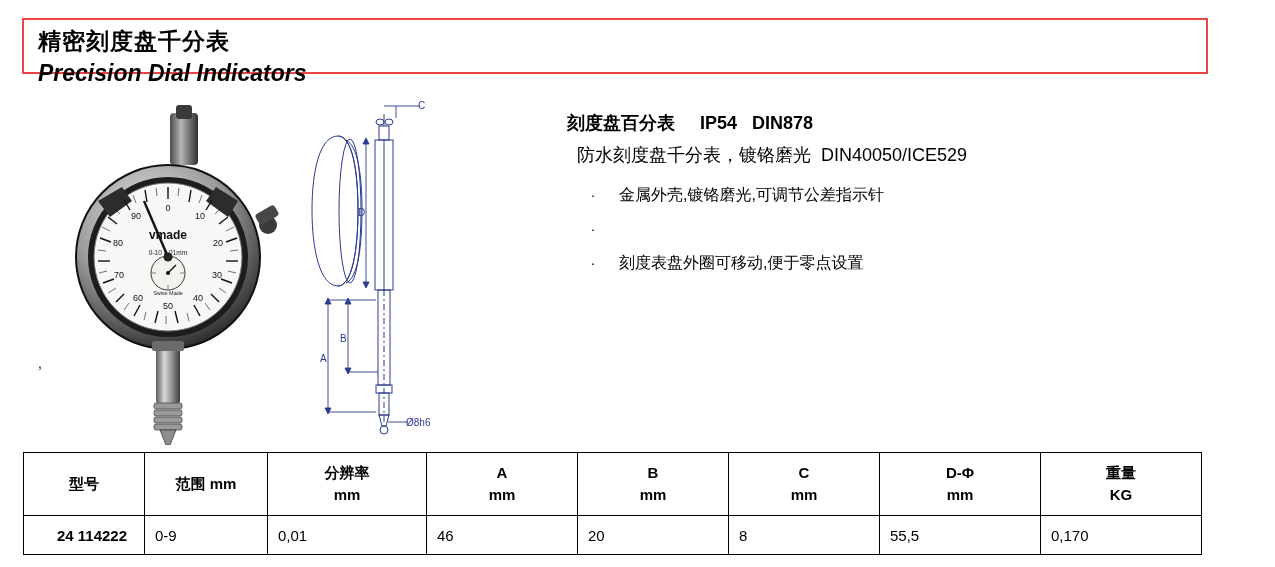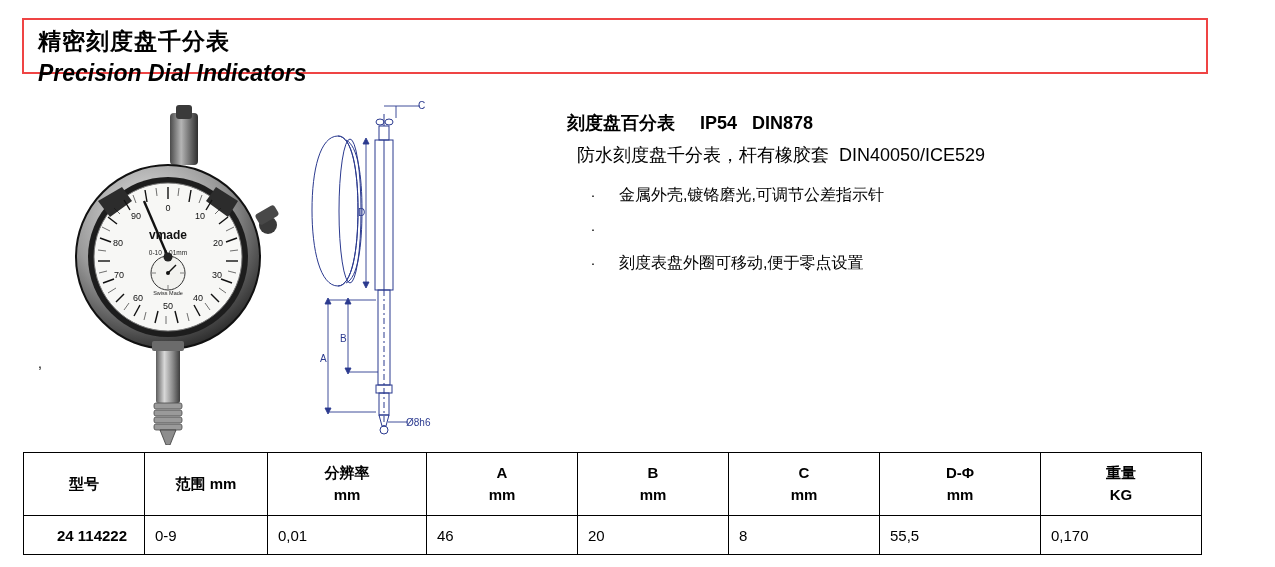--- a/index.html
+++ b/index.html
@@ -338,21 +338,21 @@
       <text x="58" y="116">D</text>
       <text x="20" y="262">A</text>
       <text x="40" y="242">B</text>
       <text x="106" y="326">Ø8h6</text>
     </g>
   </svg>
 </div>
 
 <div class="desc">
   <div class="desc-h1">刻度盘百分表     IP54   DIN878</div>
-  <div class="desc-h2">防水刻度盘千分表，杆有橡胶套  DIN40050/ICE529</div>
+  <div class="desc-h2">防水刻度盘千分表，镀铬磨光  DIN40050/ICE529</div>
   <div class="bullets">
     <div class="bullet-row">
       <span class="bullet-dot">·</span>
       <span class="bullet-text">金属外壳,镀铬磨光,可调节公差指示针</span>
     </div>
     <div class="bullet-row">
       <span class="bullet-dot">·</span>
     </div>
     <div class="bullet-row">
       <span class="bullet-dot">·</span>

